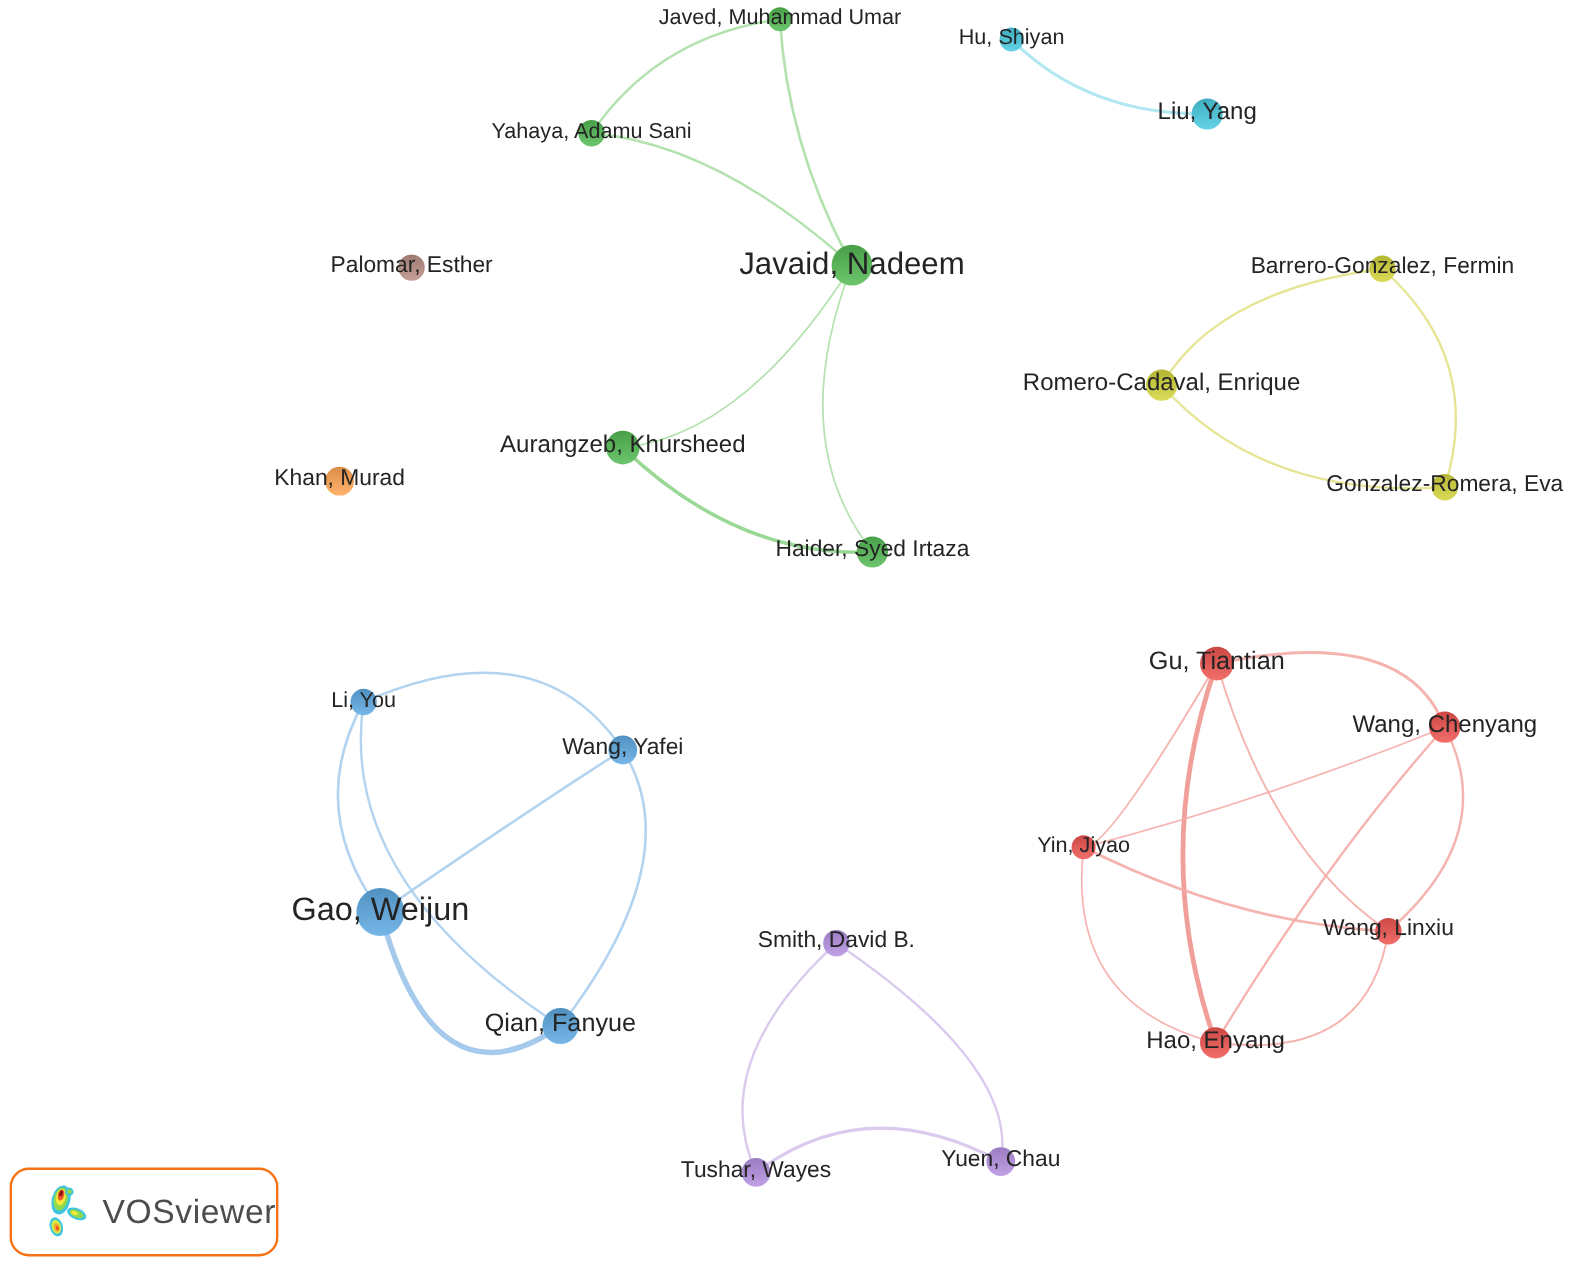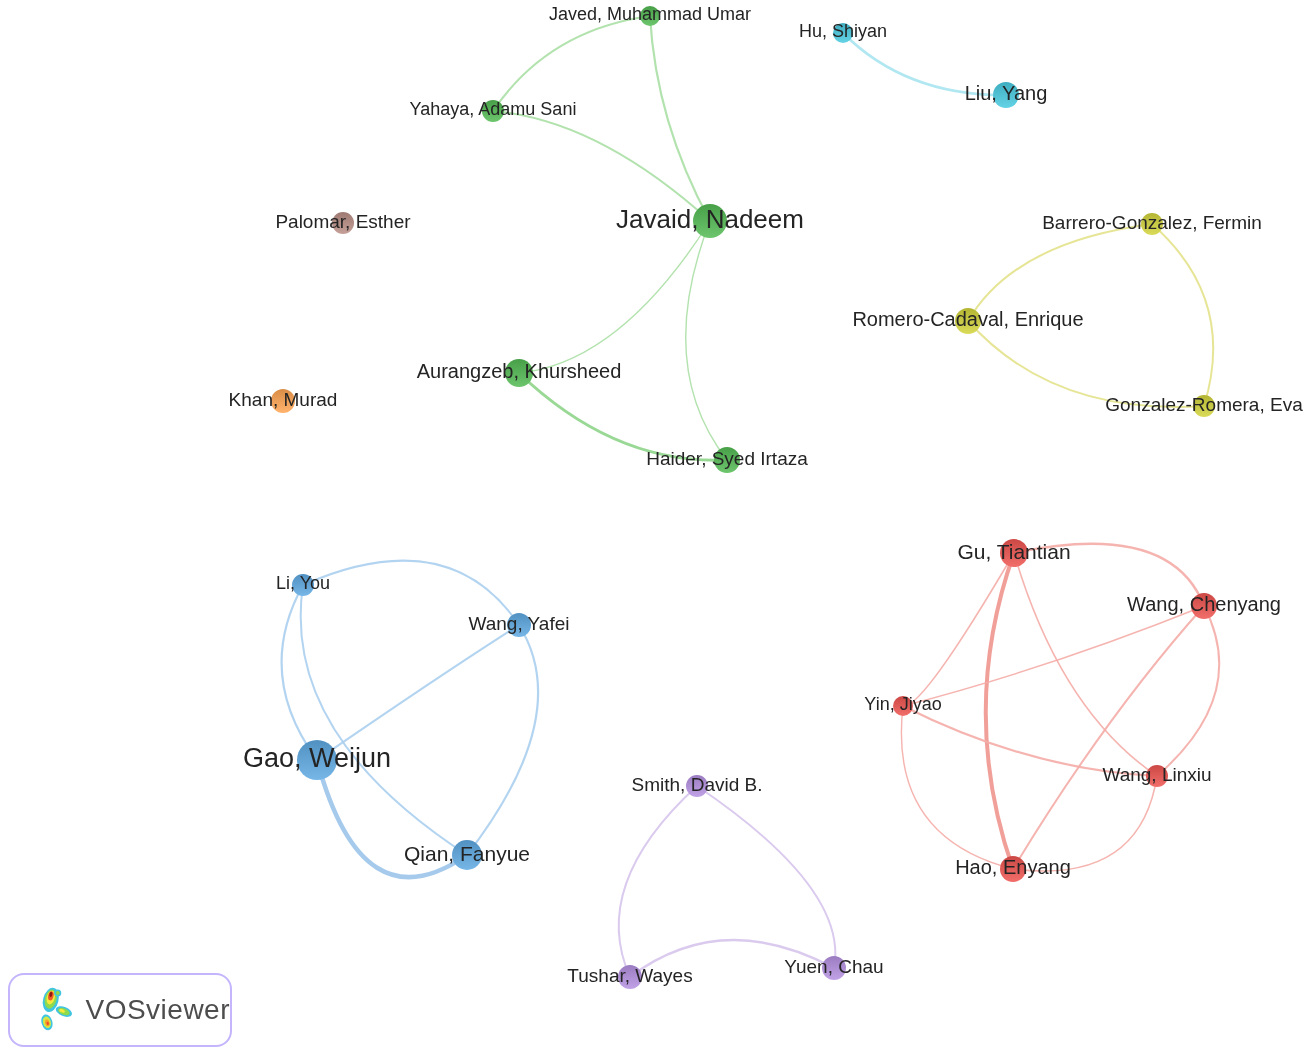--- a/index.html
+++ b/index.html
@@ -1,21 +1,21 @@
 <!DOCTYPE html>
 <html><head>
 <meta charset="utf-8">
 <style>
   html,body{margin:0;padding:0;background:#ffffff;}
   body{width:1311px;height:1055px;position:relative;overflow:hidden;
        font-family:"Liberation Sans",sans-serif;}
   #stage{position:absolute;left:0;top:0;}
   #stage text{font-family:"Liberation Sans",sans-serif;}
   .logo-box{position:absolute;left:8px;top:973px;width:224px;height:74px;
-    background:#ffffff;border:2px solid #c4b5fd;border-radius:16px;
+    background:#ffffff;border:2px solid #f97316;border-radius:16px;
     display:flex;align-items:center;gap:10px;padding-left:30px;box-sizing:border-box;}
   .logo-text{font-size:28px;color:#4d4d4d;letter-spacing:0.5px;}
 </style>
 </head>
 <body>
 
 <svg id="stage" width="1311" height="1055" viewBox="0 0 1311 1055">
   <defs>
       <linearGradient id="grad-green" x1="0" y1="0" x2="0" y2="1">
         <stop offset="0" stop-color="rgb(71,159,71)"></stop>

